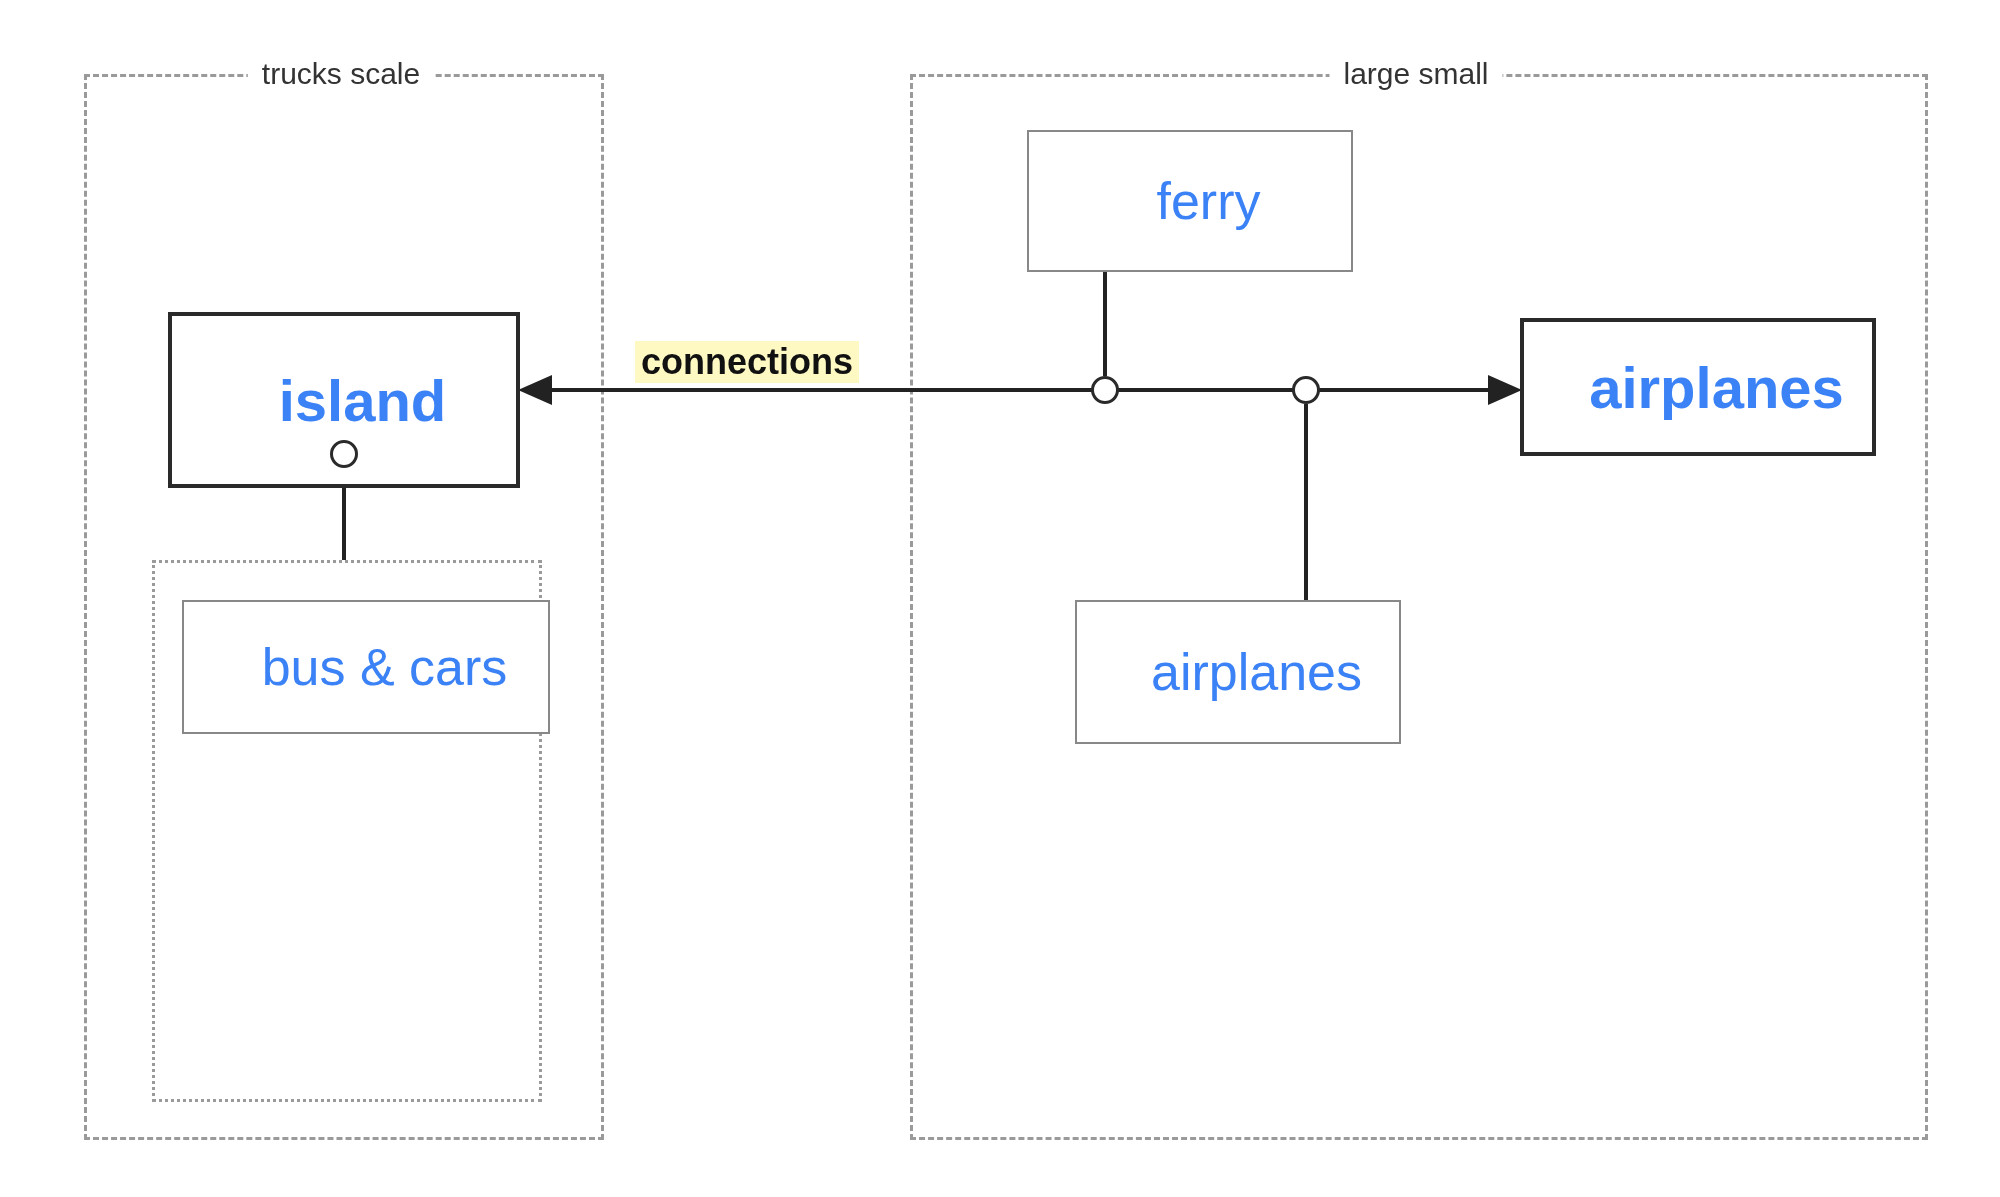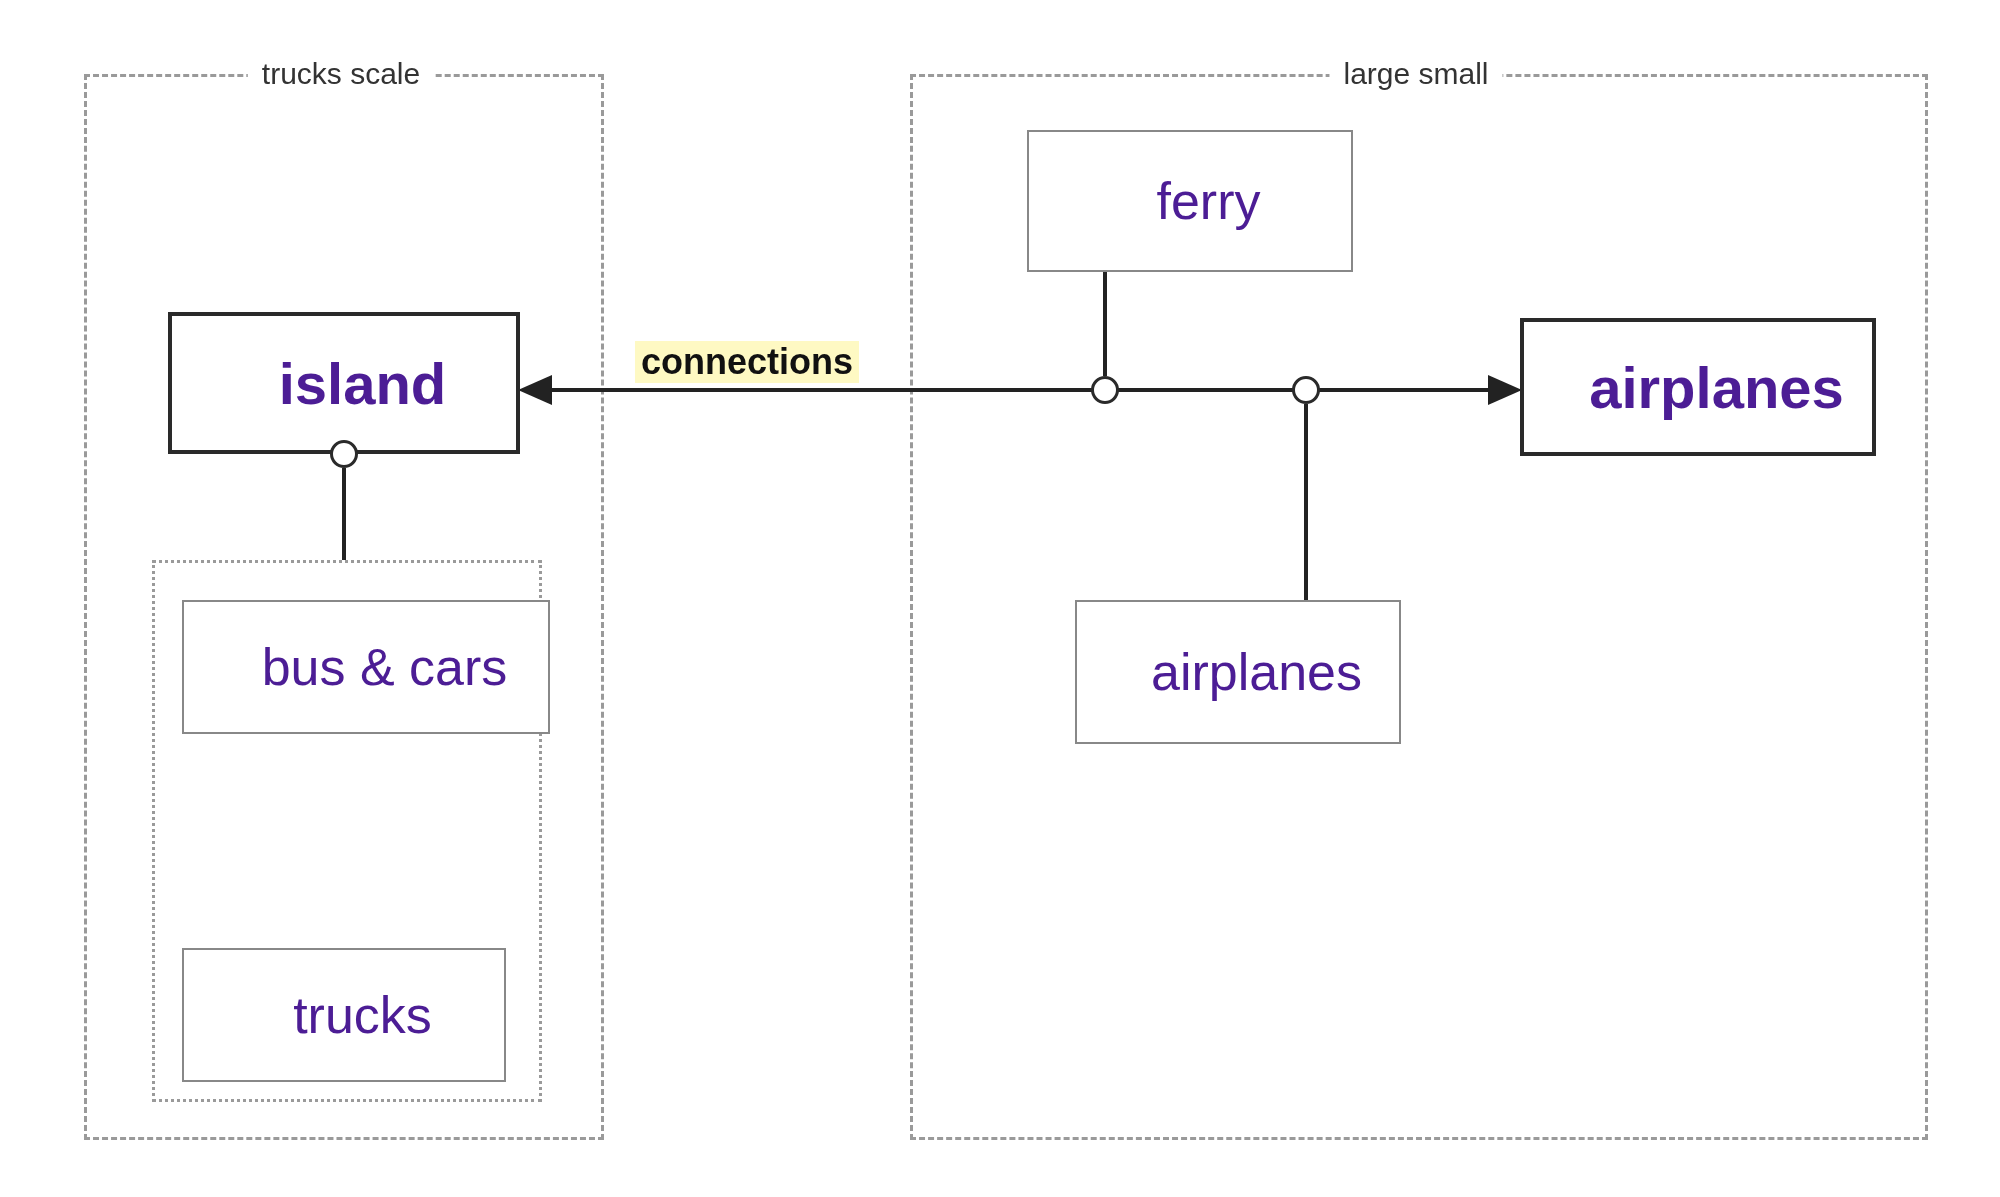--- a/index.html
+++ b/index.html
@@ -31,21 +31,21 @@
     white-space: nowrap;
     z-index: 3;
   }
   
   .node {
     position: absolute;
     background: #ffffff;
     display: flex;
     align-items: center;
     justify-content: center;
-    color: #4c1d95;
+    color: #3b82f6;
     z-index: 2;
     box-sizing: border-box;
     padding-left: 37px;
   }
   .node.major {
     border: 4px solid #2a2a2a;
     font-weight: bold;
     font-size: 58px;
   }
   .node.minor {
@@ -126,38 +126,35 @@
   <div class="arrow left" style="left:518px; top:375px;"></div>
   <div class="arrow right" style="left:1488px; top:375px;"></div>
   <div class="edge-label" style="left:747px; top:341px;">connections</div>
 
   <div class="vline" style="left:1103px; top:272px; height:104px;"></div>
   <div class="dot" style="left:1091px; top:376px;"></div>
 
   <div class="vline" style="left:1304px; top:404px; height:196px;"></div>
   <div class="dot" style="left:1292px; top:376px;"></div>
 
-  <div class="node major" style="left:168px; top:312px; width:352px; height:142px;justify-content:center;">
+  <div class="node major" style="left:168px; top:312px; width:352px; height:176px;justify-content:center;">
     <span>island</span>
   </div>
 
   <div class="node major" style="left:1520px; top:318px; width:356px; height:138px;">
     <span>airplanes</span>
   </div>
 
   <div class="node minor" style="left:1027px; top:130px; width:326px; height:142px;">
     <span>ferry</span>
   </div>
 
   <div class="node minor" style="left:1027px; top:600px; width:326px; height:144px;margin-left:48px;">
     <span>airplanes</span>
   </div>
 
   <div class="node minor" style="left:182px; top:600px; width:368px; height:134px;">
     <span>bus &amp; cars</span>
   </div>
 
 
-  <div class="node minor" style="left:182px; top:948px; width:324px; height:134px;">
-    <span>trucks</span>
-  </div>
 
 </div>
 
 </body></html>

